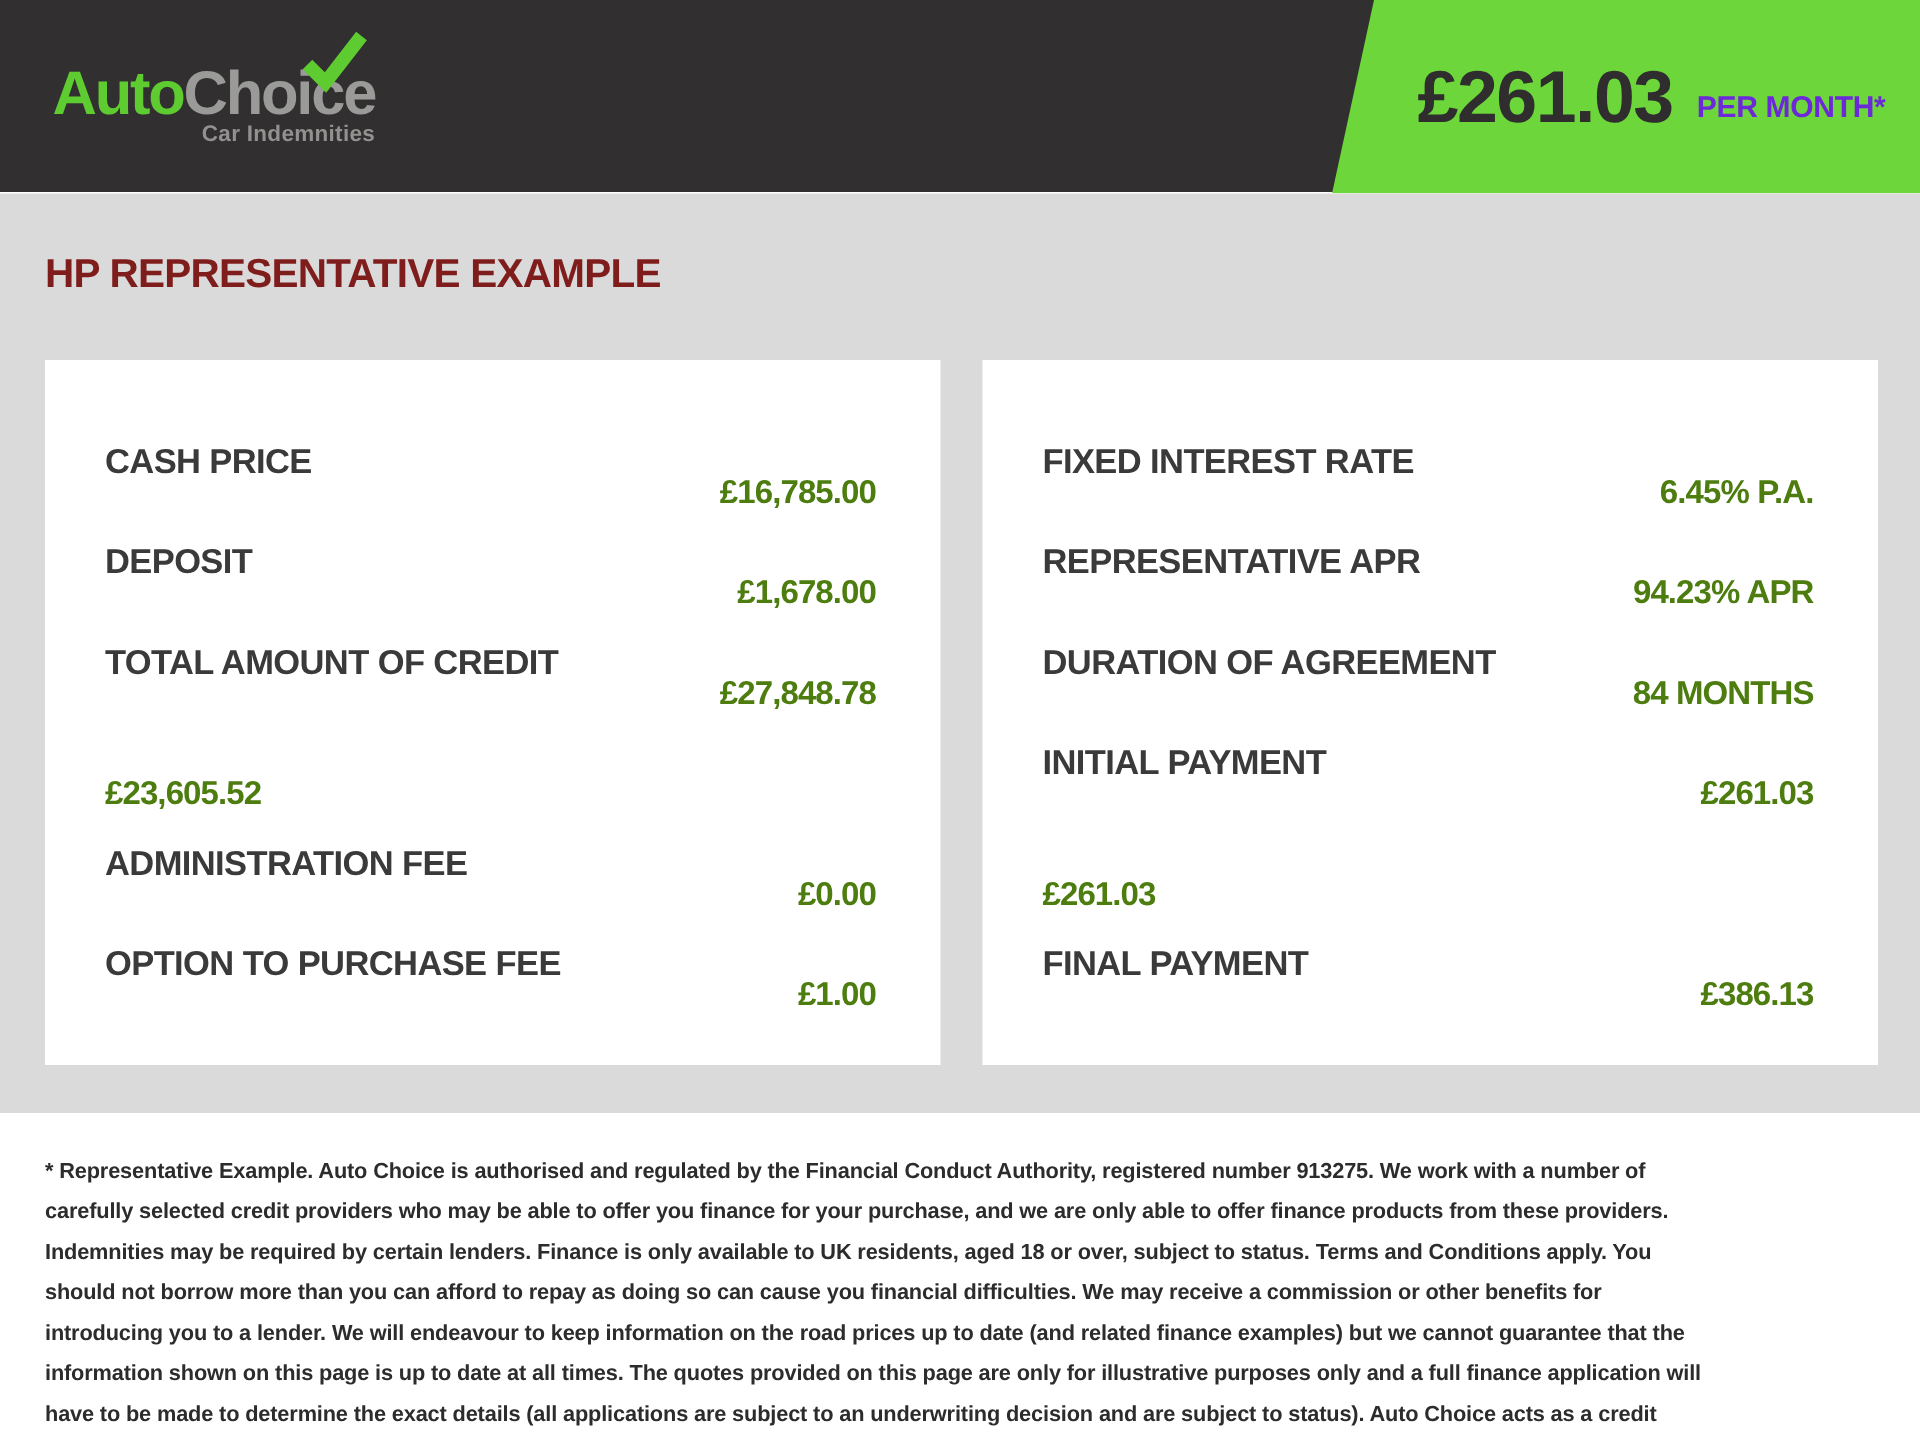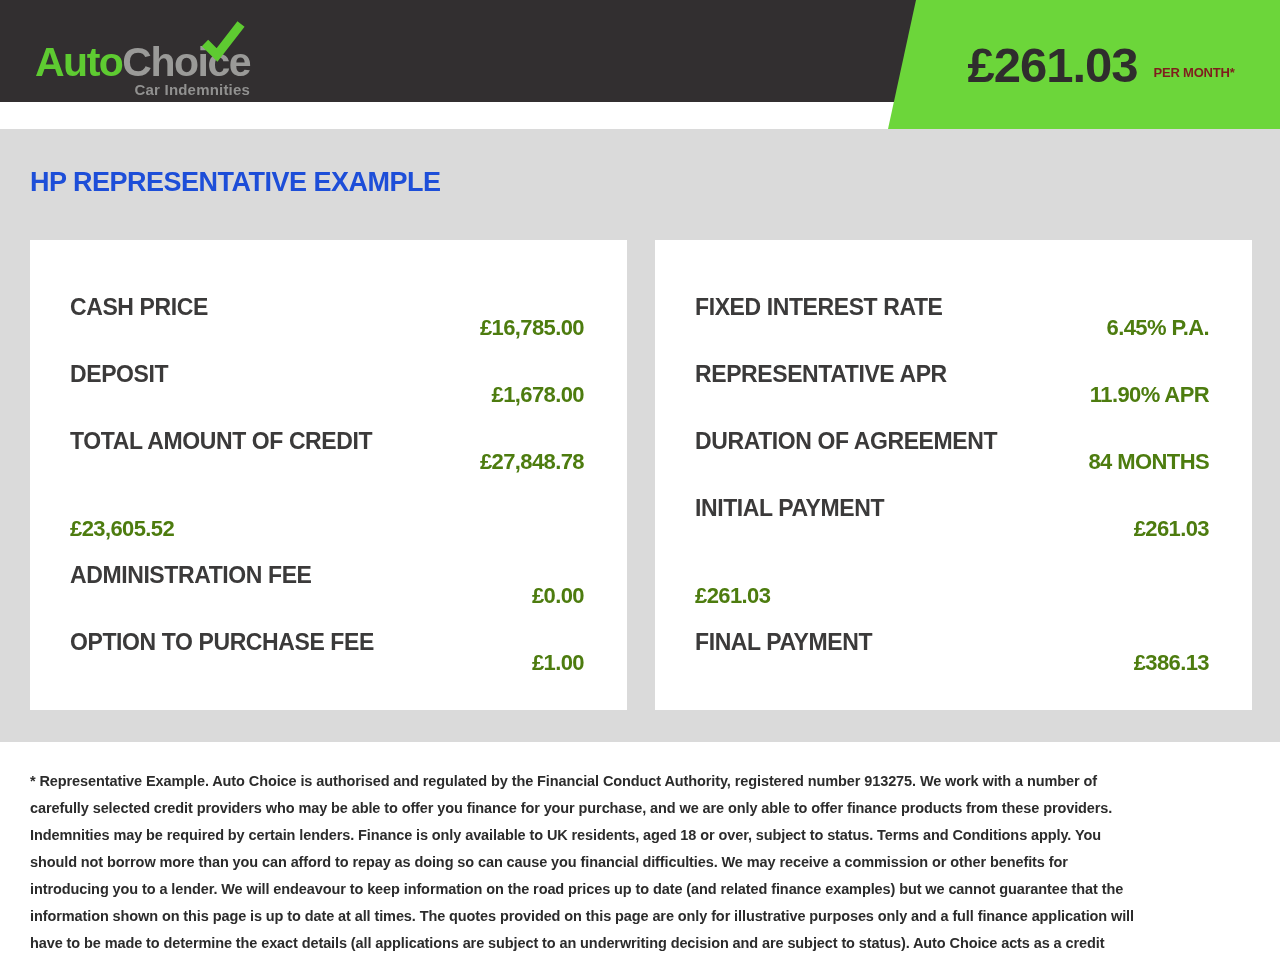--- a/index.html
+++ b/index.html
@@ -8,21 +8,21 @@
     position: relative;
     width: 1280px; height: 960px;
     overflow: hidden;
     background: #ffffff;
     font-family: "Liberation Sans", sans-serif;
   }
 
   
   .header {
     position: absolute; left: 0; top: 0;
-    width: 1280px; height: 102px;
+    width: 1280px; height: 128px;
     background: #322f30;
   }
   .logo {
     position: absolute; left: 35px; top: 42px;
     cursor: pointer;
   }
   .logo-text {
     font-size: 41px; font-weight: 700; line-height: 1;
     letter-spacing: -1.5px;
     white-space: nowrap;
@@ -49,35 +49,35 @@
     -webkit-clip-path: polygon(28px 0, 100% 0, 100% 100%, 0 100%);
     clip-path: polygon(28px 0, 100% 0, 100% 100%, 0 100%);
     display: flex; align-items: center; justify-content: center;
     gap: 16px; padding-left: 34px;
   }
   .banner-amount {
     font-size: 49px; font-weight: 700;
     color: #2f2d2d; letter-spacing: -1px;
   }
   .banner-suffix {
-    font-size: 13px; font-weight: 700;
-    color: #7f1d1d; letter-spacing: -0.2px;
+    font-size: 20px; font-weight: 700;
+    color: #6d28d9; letter-spacing: -0.2px;
     margin-top: 16px;
   }
 
   
   .gray-band {
     position: absolute; left: 0; top: 129px;
     width: 1280px; height: 613px;
     background: #dadada;
   }
   .page-title {
     position: absolute; left: 30px; top: 167px;
     font-size: 27px; font-weight: 700;
-    color: #1d4ed8; letter-spacing: -0.5px;
+    color: #7f1d1d; letter-spacing: -0.5px;
   }
 
   
   .card {
     position: absolute; top: 240px;
     width: 597px; height: 470px;
     background: #ffffff;
     display: flex; flex-direction: column;
     justify-content: space-between;
     padding: 34px 43px 34px 40px;
@@ -168,21 +168,21 @@
   </div>
 </div>
 
 <div class="card card-right">
   <div class="finance-row">
     <span class="finance-label">FIXED INTEREST RATE</span>
     <span class="finance-value">6.45% P.A.</span>
   </div>
   <div class="finance-row">
     <span class="finance-label">REPRESENTATIVE APR</span>
-    <span class="finance-value">11.90% APR</span>
+    <span class="finance-value">94.23% APR</span>
   </div>
   <div class="finance-row">
     <span class="finance-label">DURATION OF AGREEMENT</span>
     <span class="finance-value">84 MONTHS</span>
   </div>
   <div class="finance-row">
     <span class="finance-label">INITIAL PAYMENT</span>
     <span class="finance-value">£261.03</span>
   </div>
   <div class="finance-row">

